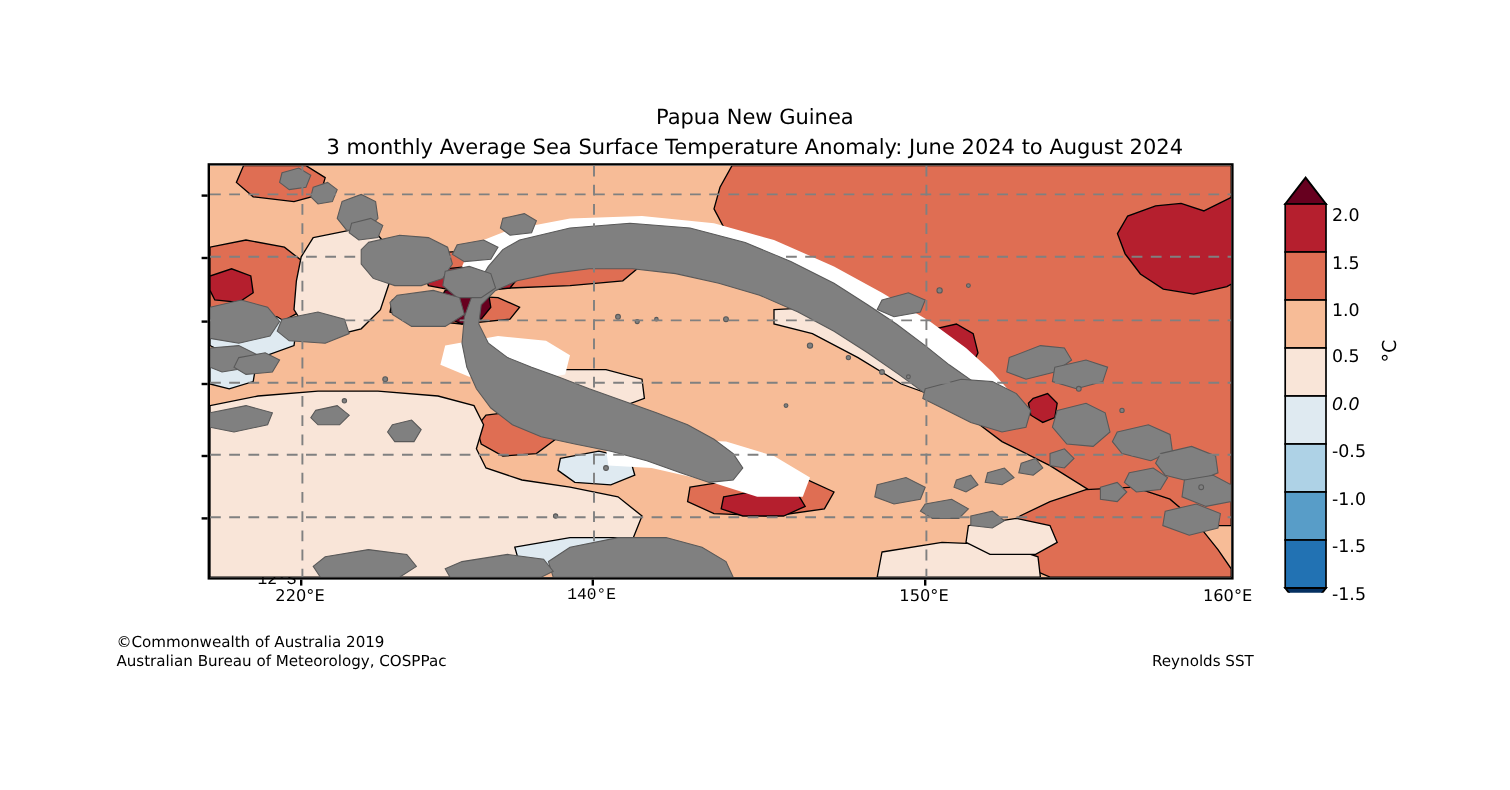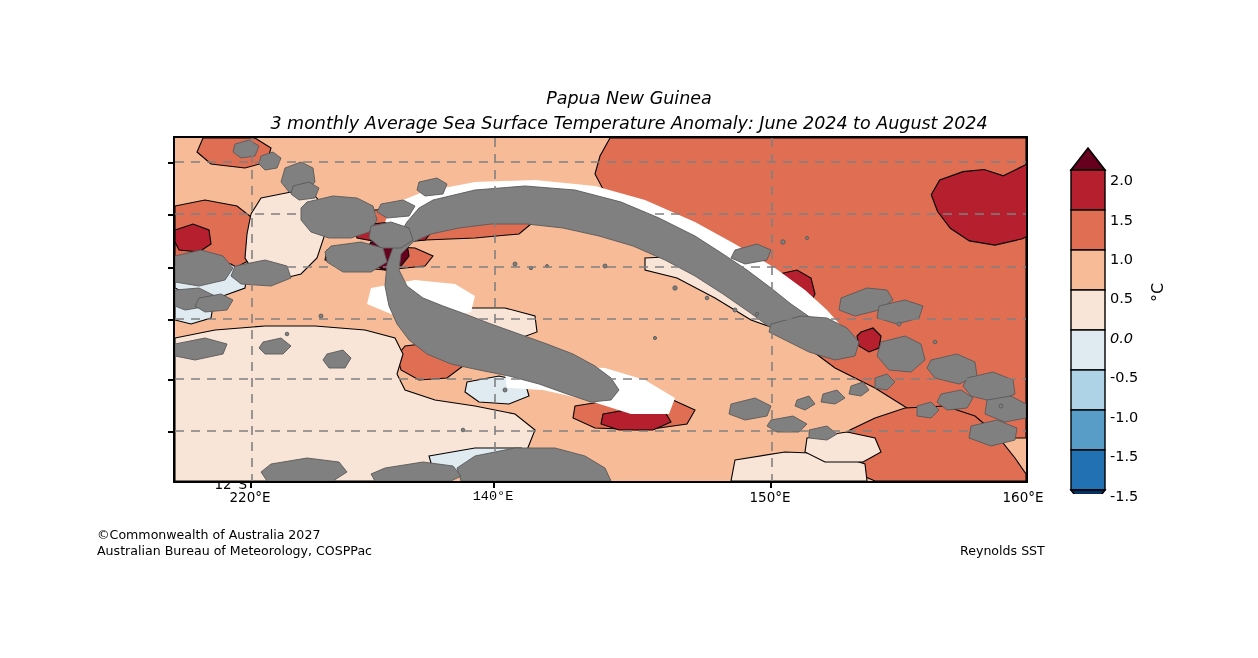--- a/index.html
+++ b/index.html
@@ -28,21 +28,20 @@
     top: 86px;
     width: 1258px;
     text-align: center;
     line-height: 25px;
   }
   .title-line {
     display: block;
     font-size: 17.5px;
     color: #000;
     white-space: nowrap;
-    font-style: italic;
   }
   .map-wrap {
     position: absolute;
     left: 173px;
     top: 136px;
     width: 855px;
     height: 347px;
   }
   .map-frame {
     position: absolute;
@@ -54,20 +53,21 @@
     overflow: hidden;
   }
   .map-svg { display: block; }
   .tick-label-y {
     position: absolute;
     right: 1011px;
     font-size: 13.5px;
     text-align: right;
     white-space: nowrap;
     transform: translateY(-50%);
+    font-family: Liberation Mono, monospace;
   }
   .tick-label-x {
     position: absolute;
     top: 489px;
     font-size: 13.5px;
     white-space: nowrap;
     transform: translateX(-50%);
     text-align: center;
   }
   .tick-mark-y {
@@ -395,18 +395,18 @@
   <div class="cbar-tick-text" style="top:270px;">0.5</div>
   <div class="cbar-tick-text" style="top:310px;font-style:italic;">0.0</div>
   <div class="cbar-tick-text" style="top:349px;">-0.5</div>
   <div class="cbar-tick-text" style="top:389px;">-1.0</div>
   <div class="cbar-tick-text" style="top:428px;">-1.5</div>
   <div class="cbar-tick-text" style="top:468px;">-1.5</div>
 
   <div class="cbar-label-unit">°C</div>
 
   <div class="footer-left">
-    <span>©Commonwealth of Australia 2027</span>
+    <span>©Commonwealth of Australia 2019</span>
     <span>Australian Bureau of Meteorology, COSPPac</span>
   </div>
   <div class="footer-right">Reynolds SST</div>
 
 </div>
 
 </body></html>

